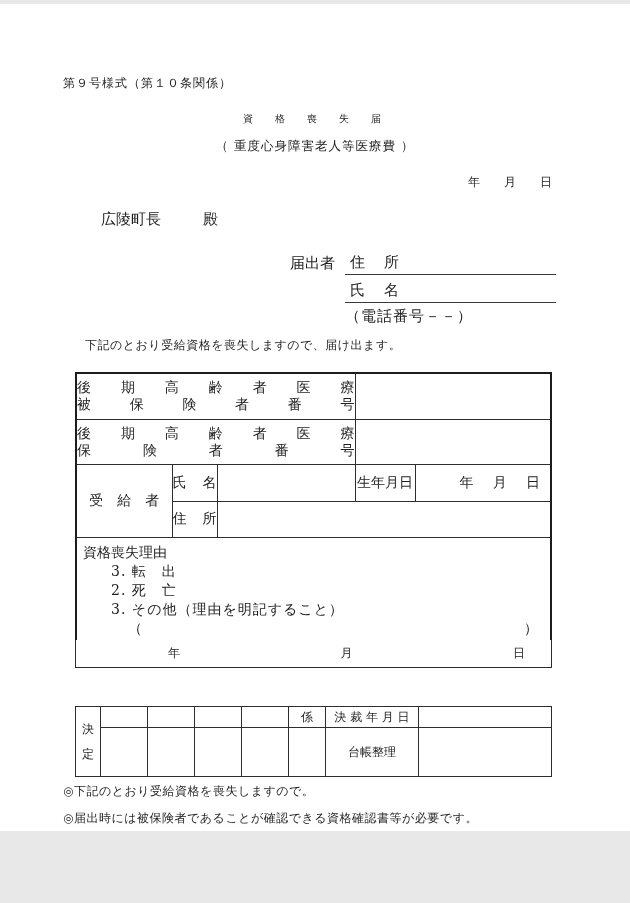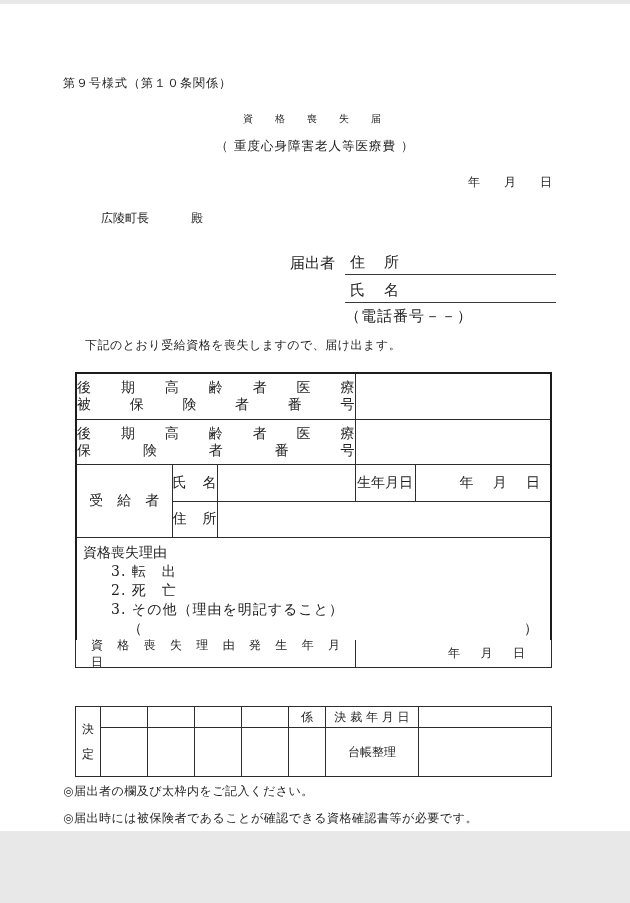--- a/index.html
+++ b/index.html
@@ -15,21 +15,21 @@
     overflow:hidden;
   }
   .abs { position:absolute; }
 
   .form-number { left:63px; top:71px; font-size:12px; letter-spacing:1px; }
   .title { left:0; top:108px; width:630px; text-align:center; font-size:10px; letter-spacing:6px; }
   .subtitle { left:0; top:134px; width:630px; text-align:center; font-size:12.5px; letter-spacing:1px; }
 
   .date-top { left:468px; top:170px; width:84px; display:flex; justify-content:space-between; font-size:12px; }
 
-  .addressee { left:101px; top:206px; font-size:12px; }
+  .addressee { left:101px; top:206px; font-size:15px; }
   .addressee .gap { display:inline-block; width:42px; }
 
   .reporter { left:290px; top:243px; width:266px; font-size:15px; }
   .reporter-row { display:flex; align-items:flex-end; height:28px; }
   .reporter-label { width:46px; margin-right:9px; padding-bottom:2px; }
   .u-line { flex:1; border-bottom:1px solid #3a3a3a; padding:0 0 2px 5px; letter-spacing:2px; }
   .indent55 { margin-left:55px; }
   .phone-row { display:flex; height:26px; align-items:flex-end; padding-bottom:3px; letter-spacing:1px; }
 
   .statement { left:85px; top:333px; font-size:12px; letter-spacing:0.5px; }
@@ -161,23 +161,20 @@
             <span>（</span>
             <span>）</span>
           </div>
         </td>
       </tr>
     </tbody>
       </table>
   </div>
 
   <div class="abs thin-row">
-    <div class="l">
-      <span>資　格　喪　失　理　由　発　生　年　月　日</span>
-    </div>
     <div class="r">
       <span>年</span>
       <span>月</span>
       <span>日</span>
     </div>
   </div>
 
   <div class="abs decision-box">
     <table class="decision">
       <colgroup>
@@ -210,16 +207,16 @@
         <td></td>
         <td></td>
         <td></td>
         <td>台帳整理</td>
         <td></td>
       </tr>
     </tbody>
       </table>
   </div>
 
-  <div class="abs note note1">◎届出者の欄及び太枠内をご記入ください。</div>
+  <div class="abs note note1">◎下記のとおり受給資格を喪失しますので。</div>
   <div class="abs note note2">◎届出時には被保険者であることが確認できる資格確認書等が必要です。</div>
 
 </div>
 
 </body></html>

